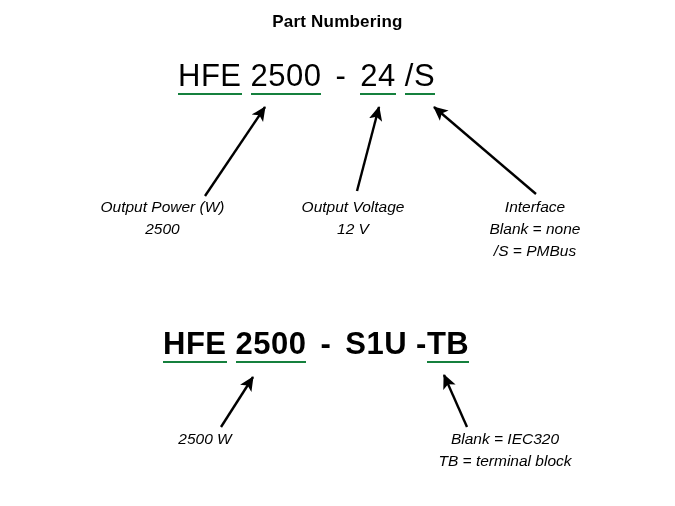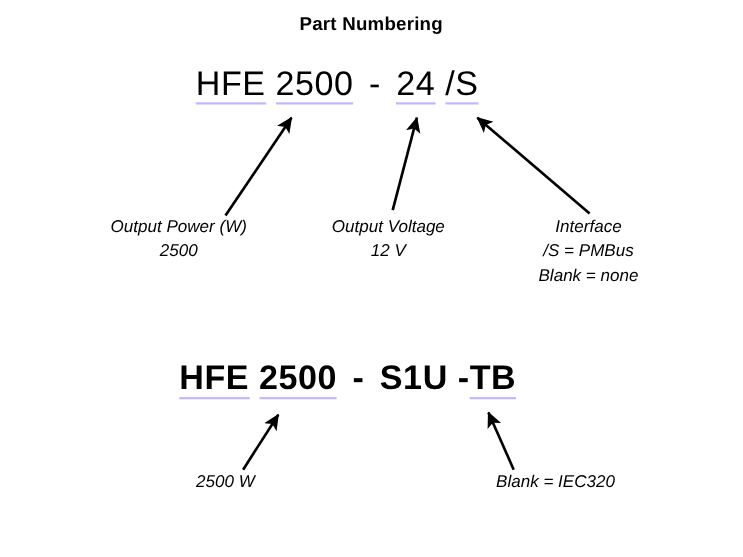--- a/index.html
+++ b/index.html
@@ -40,21 +40,21 @@
 
   .partnum {
     white-space: nowrap;
     font-size: 31px;
     font-weight: 400;
     line-height: 1;
     letter-spacing: 0.5px;
   }
   .partnum .seg { display: inline-block; }
   .partnum .u {
-    border-bottom: 2px solid #c4b5fd;
+    border-bottom: 2px solid #15803d;
     padding-bottom: 2px;
   }
   .partnum .gap { display: inline-block; width: 9px; }
   .partnum .gap-wide { display: inline-block; width: 14px; }
 
   #partnum-1 { left: 178px; top: 60px; }
   #partnum-2 { left: 163px; top: 328px; font-weight: bold; }
 
   .label-block {
     font-size: 15.5px;
@@ -103,25 +103,26 @@
     <div>2500</div>
   </div>
 
   <div class="abs label-block" id="label-output-voltage">
     <div>Output Voltage</div>
     <div>12 V</div>
   </div>
 
   <div class="abs label-block" id="label-interface">
     <div>Interface</div>
+    <div>Blank = none</div>
     <div>/S = PMBus</div>
-    <div>Blank = none</div>
   </div>
 
   <div class="abs label-block" id="label-wattage">
     <div>2500 W</div>
   </div>
 
   <div class="abs label-block" id="label-connector">
     <div>Blank = IEC320</div>
+    <div>TB = terminal block</div>
   </div>
 
 </div>
 
 </body></html>

